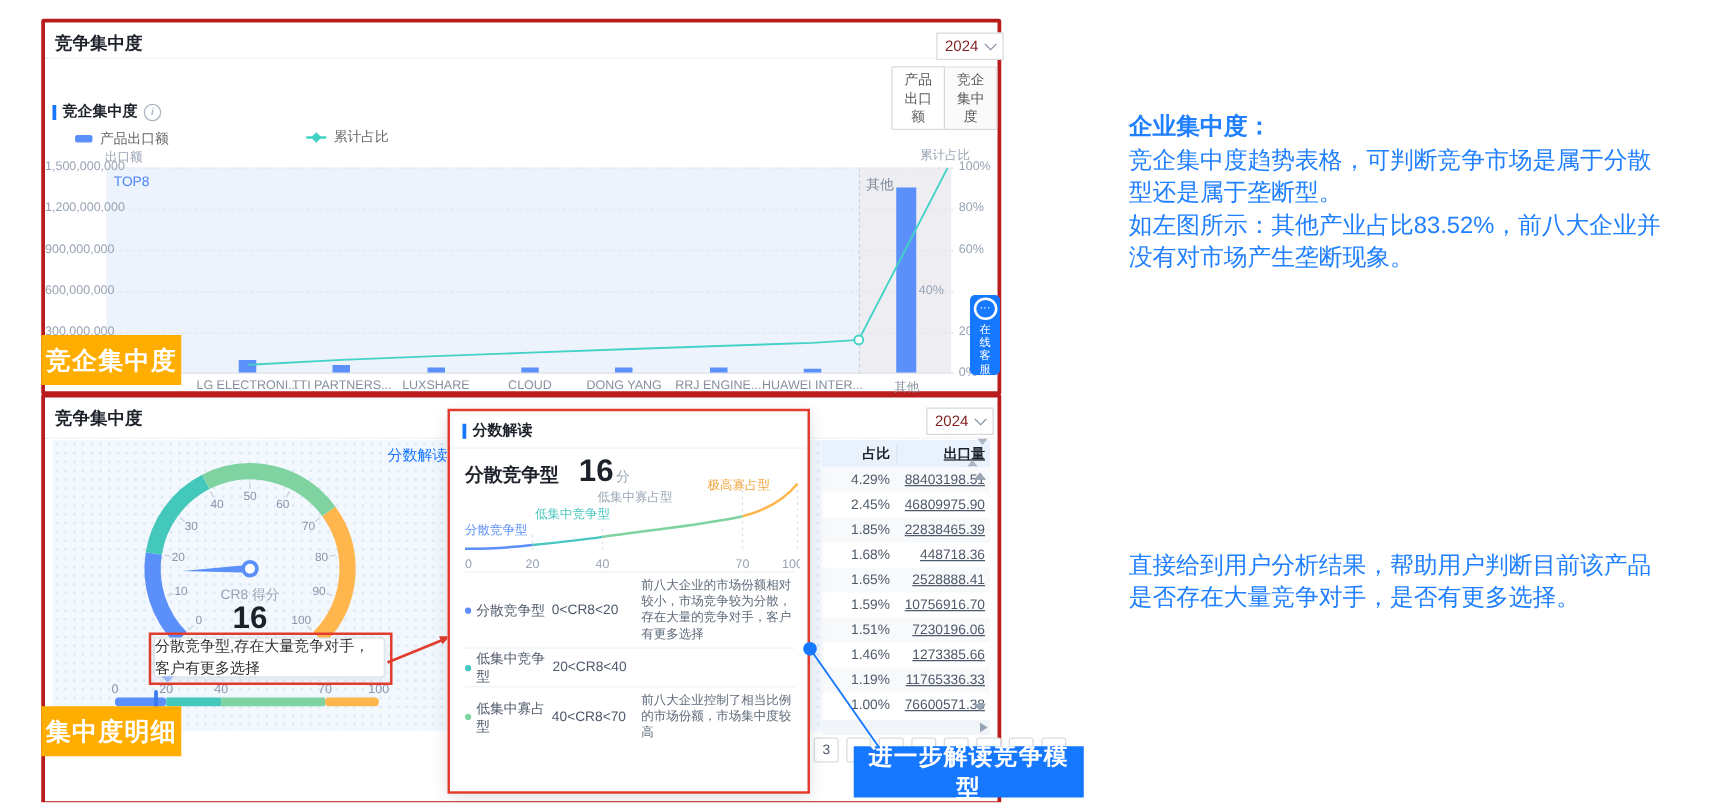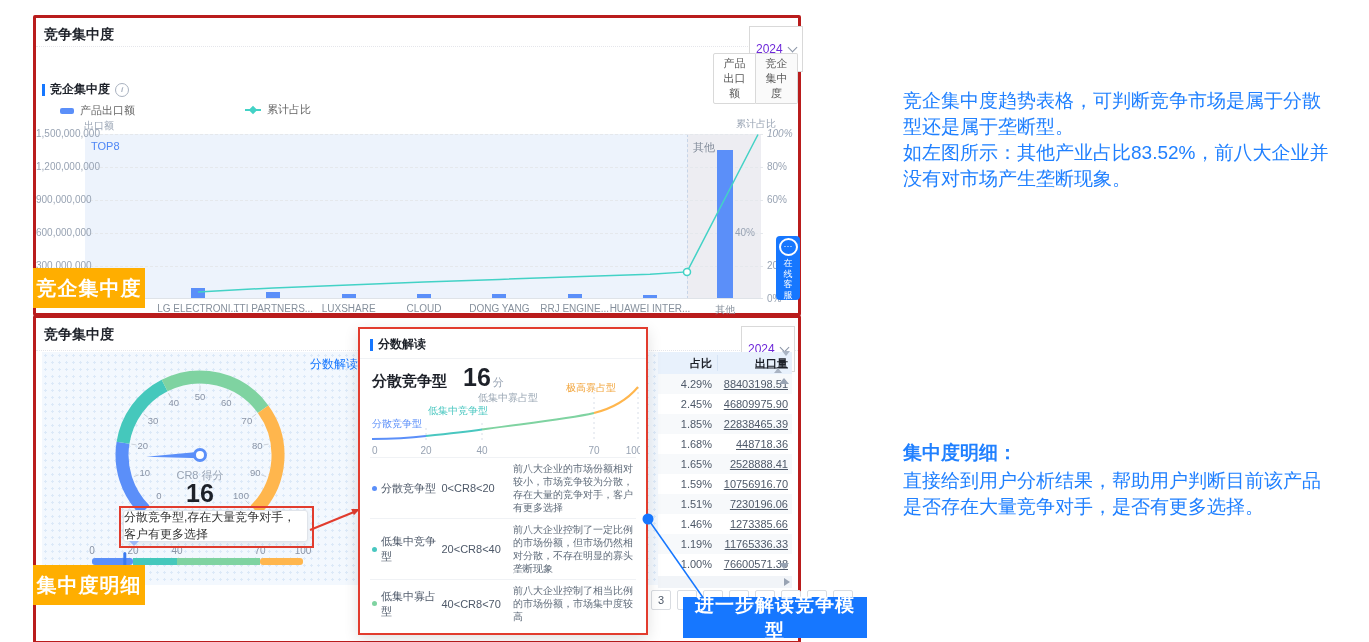--- a/index.html
+++ b/index.html
@@ -3,21 +3,21 @@
 <meta charset="utf-8">
 <style>
   html,body{margin:0;padding:0;background:#fff;font-family:"Liberation Sans",sans-serif;}
   #page{position:relative;width:1369px;height:642px;overflow:hidden;background:#fff;}
   .card{position:absolute;background:#fff;border:3px solid #b91c1c;border-radius:2px;}
   #top-card{left:33px;top:15px;width:762px;height:295px;}
   #bottom-card{left:33px;top:315px;width:762px;height:323px;}
   .card-title{position:absolute;left:8px;top:8px;font-size:14px;font-weight:bold;color:#1d2129;}
   .card-divider{position:absolute;left:0;right:0;top:28px;border-top:1px dotted #e5e6eb;}
   .select{position:absolute;height:20px;border:1px solid #d9d9d9;border-radius:0;background:#fff;
-    font-size:12px;color:#6d28d9;display:flex;align-items:center;padding:12px 6px;gap:6px;cursor:pointer;}
+    font-size:12px;color:#7f1d1d;display:flex;align-items:center;padding:0 6px;gap:6px;cursor:pointer;}
   .chev{width:6px;height:6px;border-right:1px solid #8a94a6;border-bottom:1px solid #8a94a6;
     transform:rotate(45deg);margin-top:-3px;}
   .tab-group{position:absolute;display:flex;}
   .tab-btn{border:1px solid #d9d9d9;background:#fff;font-size:11px;color:#595959;padding:2px 6px;cursor:pointer;}
   .tab-btn:first-child{border-radius:2px 0 0 2px;}
   .tab-btn:last-child{border-radius:0 2px 2px 0;border-left:none;background:#fafafa;}
   .section-head{position:absolute;display:flex;align-items:center;gap:5px;font-size:12px;font-weight:bold;color:#1d2129;}
   .blue-bar{width:3px;height:12px;background:#1677ff;}
   .info-icon{display:inline-block;width:12px;height:12px;border:1px solid #a9b2c0;border-radius:50%;
     color:#a9b2c0;font-size:8px;line-height:12px;text-align:center;font-style:italic;}
@@ -166,21 +166,21 @@
         <svg width="678" height="165" style="position: absolute; left: 0px; top: 0px;">
           <polyline points="113.0,157.9 188.3,153.9 263.7,150.9 339.0,148.1 414.3,145.4 489.7,142.8 565.0,140.3 602.0,137.9 673.0,0.5" fill="none" stroke="#43d2c6" stroke-width="1.5"></polyline>
           <circle cx="602" cy="137.9" r="3.5" fill="#fff" stroke="#43d2c6" stroke-width="1.5"></circle>
         </svg>
       </div>
   <div class="ytick" style="left: 0px; width: 45px; text-align: right; top: 111px;">1,500,000,000</div>
       <div class="ytick" style="left: 0px; width: 45px; text-align: right; top: 143.9px;">1,200,000,000</div>
       <div class="ytick" style="left: 0px; width: 45px; text-align: left; top: 176.8px;">900,000,000</div>
       <div class="ytick" style="left: 0px; width: 45px; text-align: right; top: 209.7px;">600,000,000</div>
       <div class="ytick" style="left: 0px; width: 45px; text-align: right; top: 242.6px;">300,000,000</div>
-      <div class="ytick" style="left: 731px; top: 111px; font-style: italic;">100%</div>
+      <div class="ytick" style="left: 731px; top: 111px;">100%</div>
       <div class="ytick" style="left: 731px; top: 143.9px;">80%</div>
       <div class="ytick" style="left: 731px; top: 176.8px;">60%</div>
       <div class="ytick" style="left: 699px; top: 209.7px;">40%</div>
       <div class="ytick" style="left: 731px; top: 242.6px;">20%</div>
       <div class="ytick" style="left: 731px; top: 275.5px;">0%</div>
       <div class="xlabel" style="left: 120px; top: 285px;">LG ELECTRONI...</div>
       <div class="xlabel" style="left: 195.333px; top: 285px;">TTI PARTNERS...</div>
       <div class="xlabel" style="left: 270.667px; top: 285px;">LUXSHARE PRE...</div>
       <div class="xlabel" style="left: 346px; top: 285px;">CLOUD NETWOR...</div>
       <div class="xlabel" style="left: 421.333px; top: 285px;">DONG YANG E&amp;...</div>
@@ -295,21 +295,20 @@
           </div>
           <div class="pt-c2">0&lt;CR8&lt;20</div>
           <div class="pt-c3">前八大企业的市场份额相对较小，市场竞争较为分散，存在大量的竞争对手，客户有更多选择</div>
         </div>
         <div class="pt-row">
           <div class="pt-c1">
             <div class="dot" style="background: rgb(73, 199, 192);"></div>
             <div>低集中竞争型</div>
           </div>
           <div class="pt-c2">20&lt;CR8&lt;40</div>
-          <div class="pt-c3">前八大企业控制了一定比例的市场份额，但市场仍然相对分散，不存在明显的寡头垄断现象</div>
         </div>
         <div class="pt-row">
           <div class="pt-c1">
             <div class="dot" style="background: rgb(127, 211, 161);"></div>
             <div>低集中寡占型</div>
           </div>
           <div class="pt-c2">40&lt;CR8&lt;70</div>
           <div class="pt-c3">前八大企业控制了相当比例的市场份额，市场集中度较高</div>
         </div>
       </div>
@@ -396,24 +395,24 @@
     <div class="dots">···</div>
     <div class="vtext" id="service-text">
         <span>在</span>
         <span>线</span>
         <span>客</span>
         <span>服</span>
       </div>
   </div>
 
   <div class="note" id="note-1">
+    <div class="note-title">企业集中度：</div>
     <div class="note-body">竞企集中度趋势表格，可判断竞争市场是属于分散
 型还是属于垄断型。
 如左图所示：其他产业占比83.52%，前八大企业并
 没有对市场产生垄断现象。</div>
   </div>
   <div class="note" id="note-2">
-    <div class="note-title">集中度明细：</div>
     <div class="note-body">直接给到用户分析结果，帮助用户判断目前该产品
 是否存在大量竞争对手，是否有更多选择。</div>
   </div>
 
 </div>
 
 </body></html>

